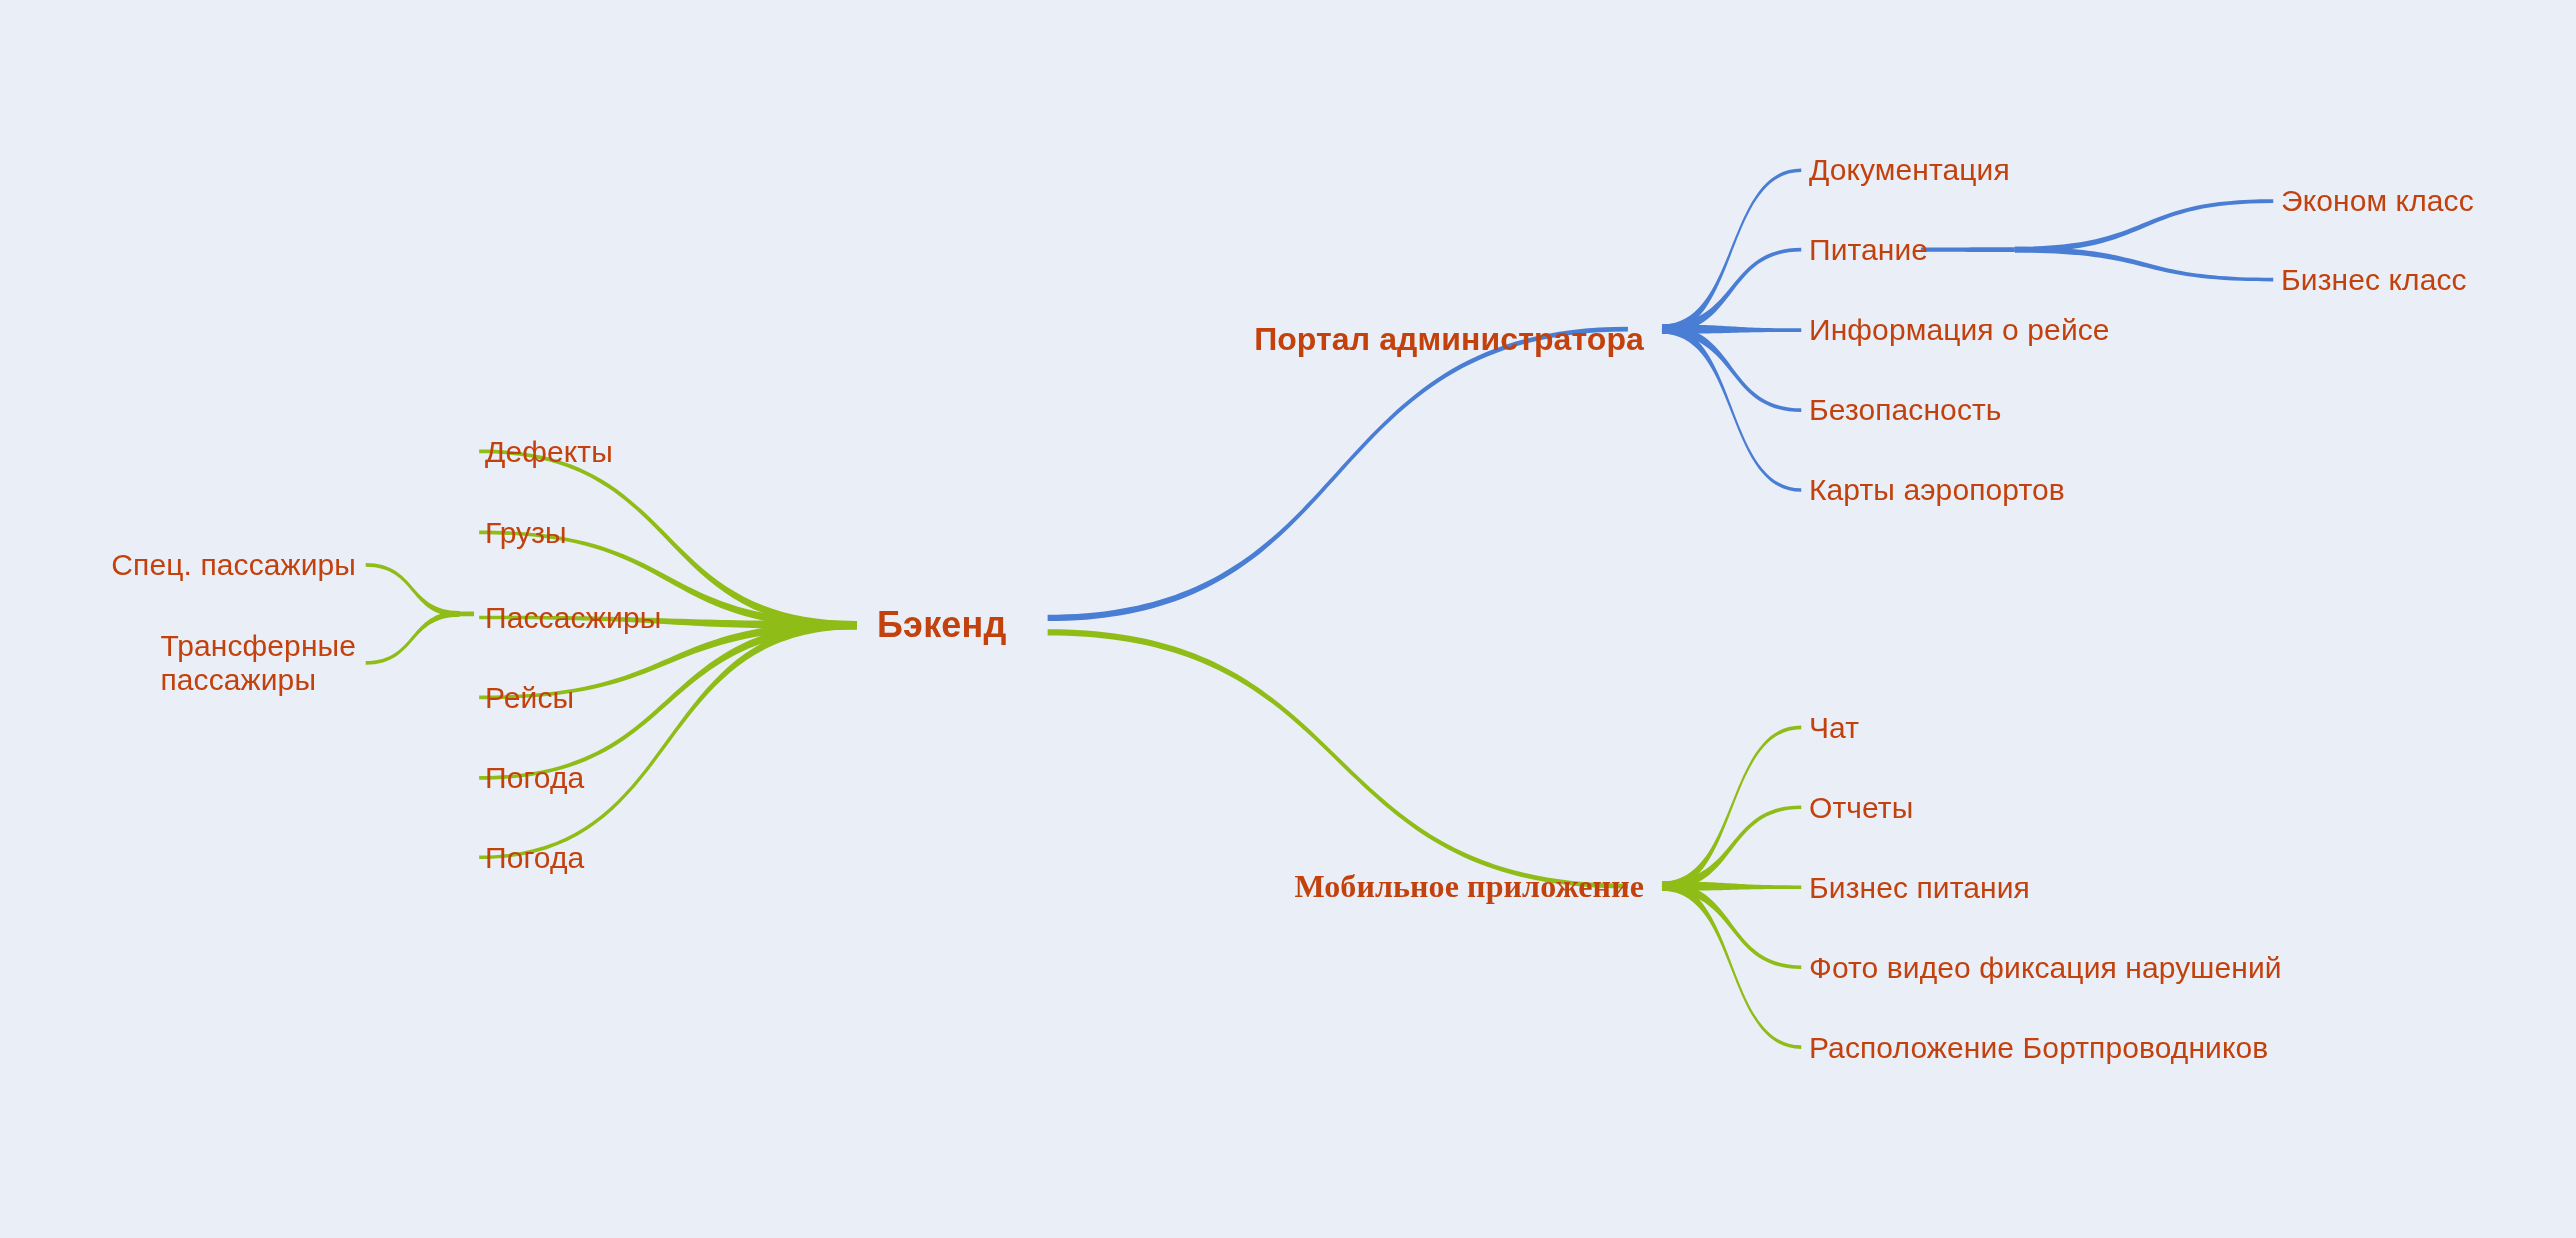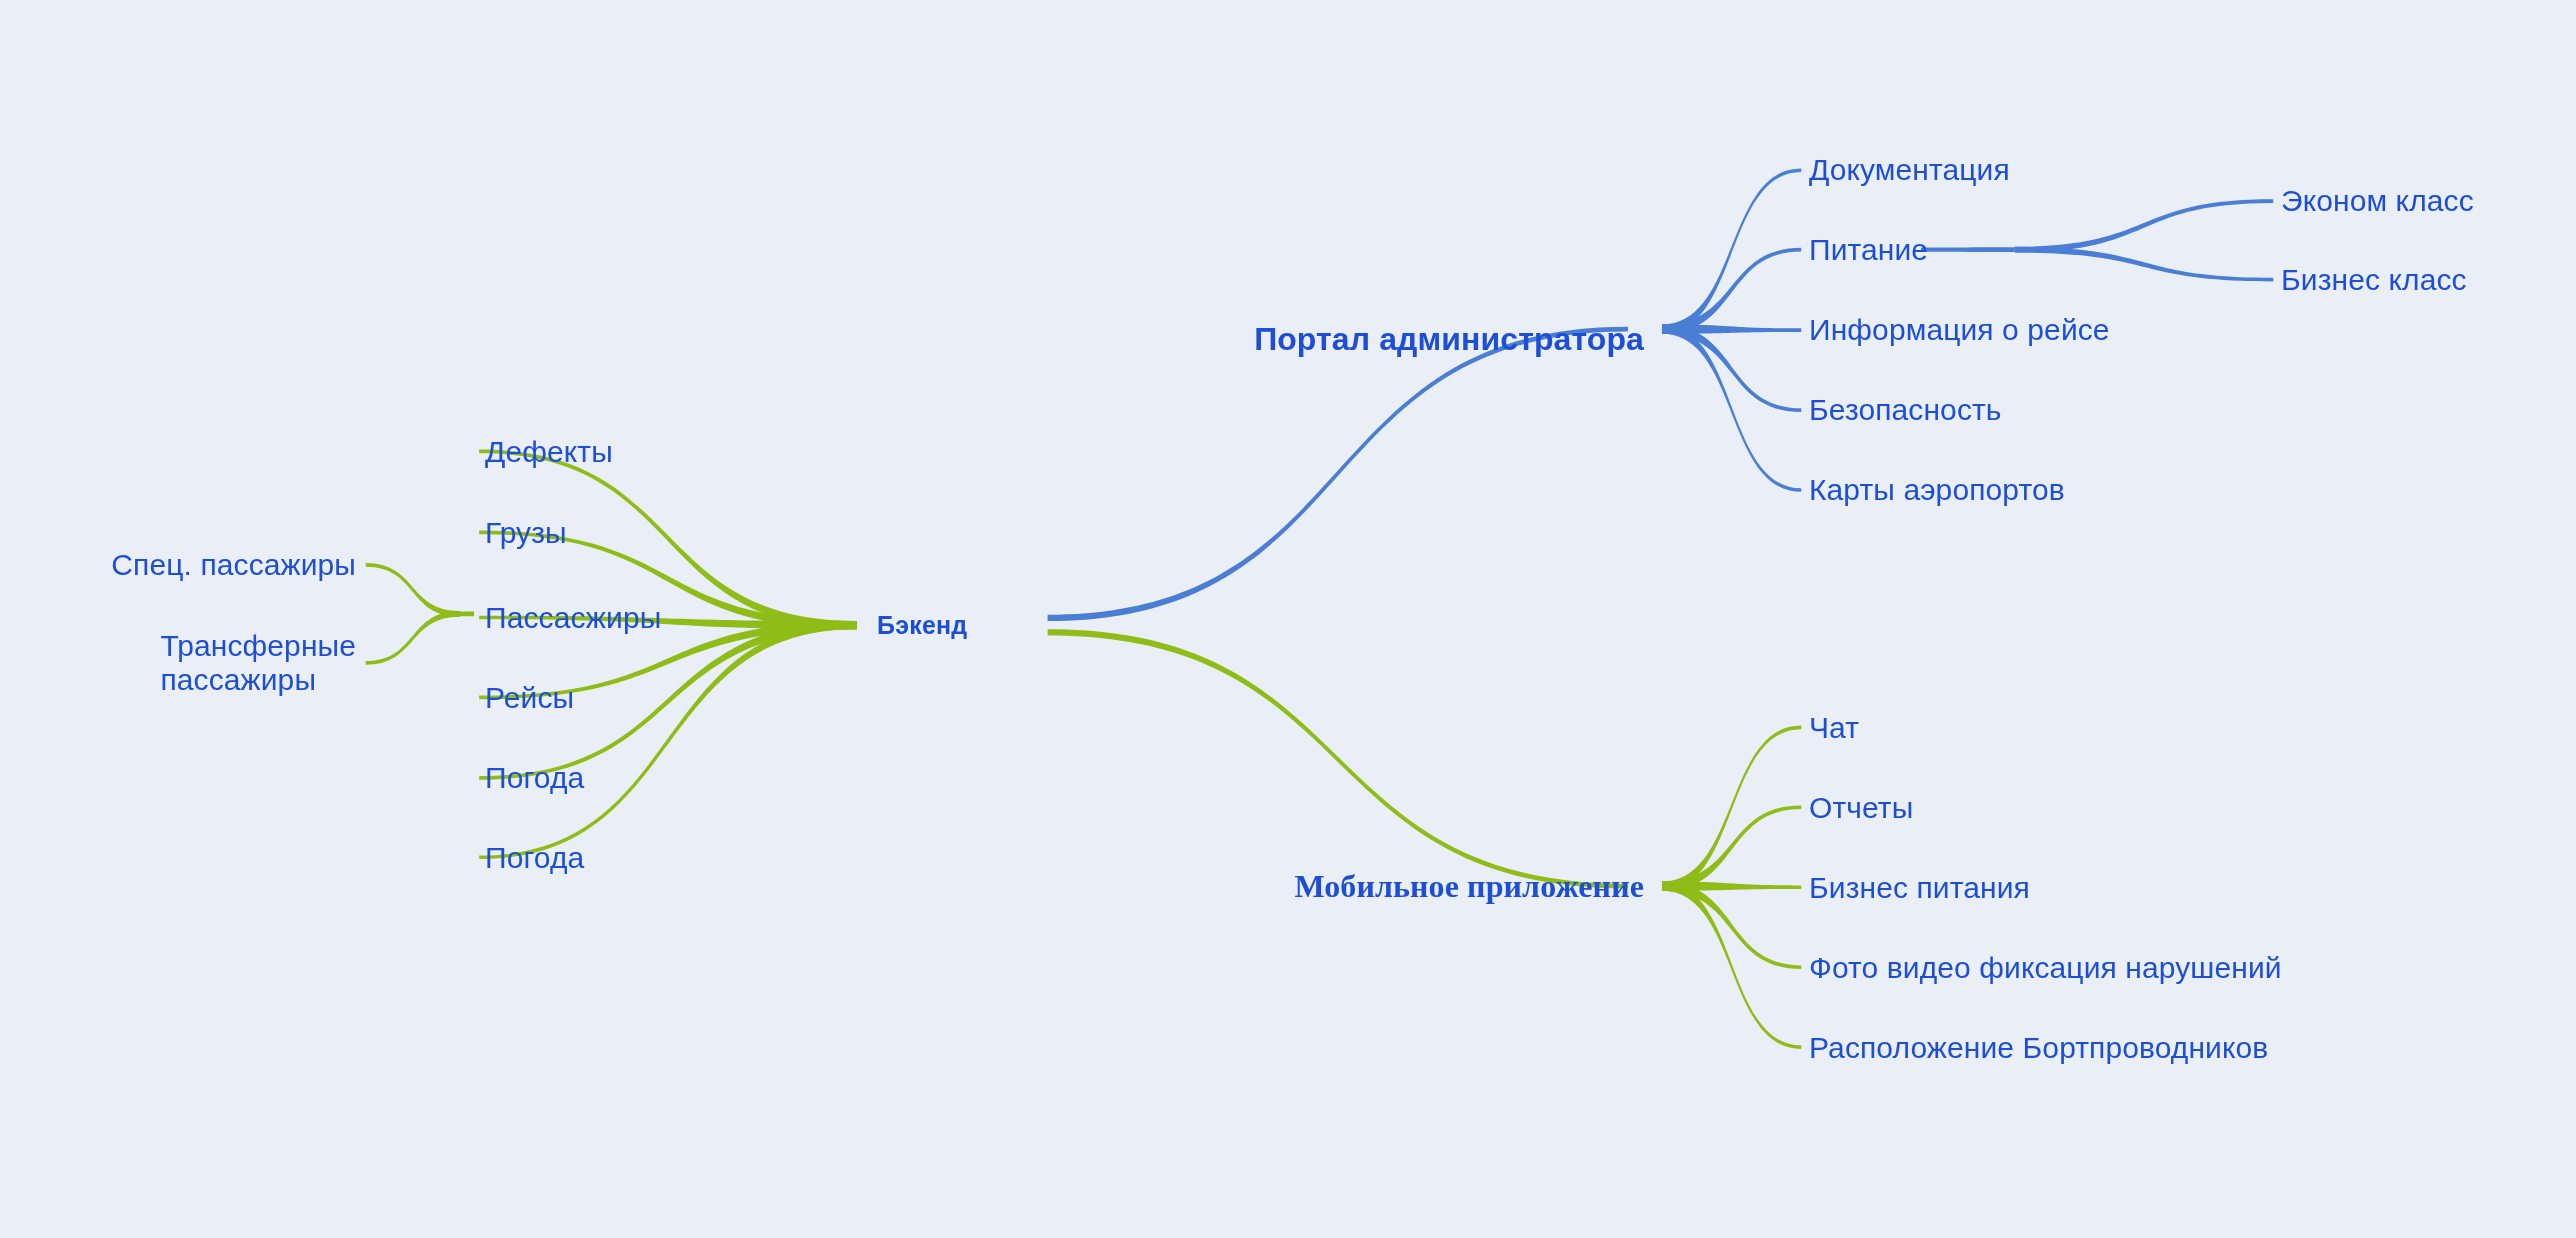--- a/index.html
+++ b/index.html
@@ -19,36 +19,36 @@
   #edges {
     position: absolute;
     left: 0;
     top: 0;
     width: 2576px;
     height: 1238px;
   }
   .node {
     position: absolute;
     white-space: nowrap;
-    color: #1d4ed8;
+    color: #c2410c;
     line-height: 1.12;
     transform: translateY(-50%);
   }
   .node.leaf {
     font-size: 30px;
     font-weight: 400;
     letter-spacing: 0.1px;
   }
   .node.branch {
     font-size: 32px;
     font-weight: 700;
     letter-spacing: 0.1px;
   }
   .node.root {
-    font-size: 25px;
+    font-size: 36px;
     font-weight: 700;
     letter-spacing: 0.2px;
   }
   .node.anchor-right {
     transform: translate(-100%, -50%);
   }
   .node.two-line {
     white-space: pre-line;
   }
 </style>

